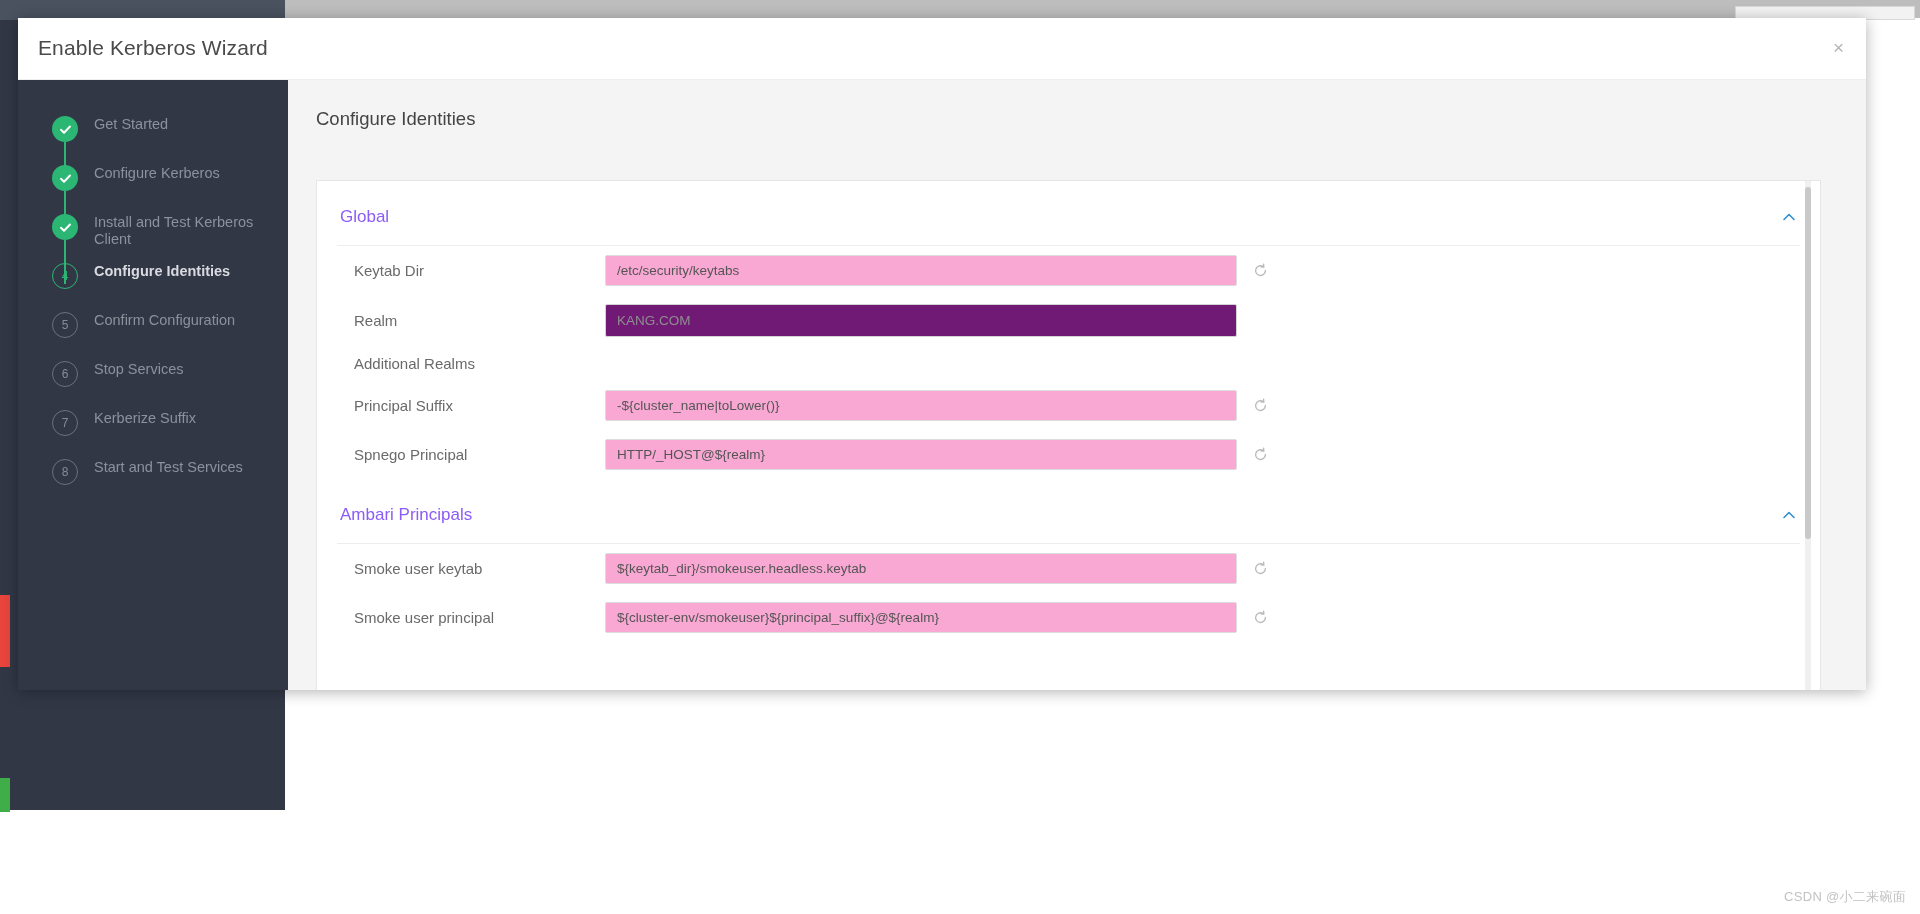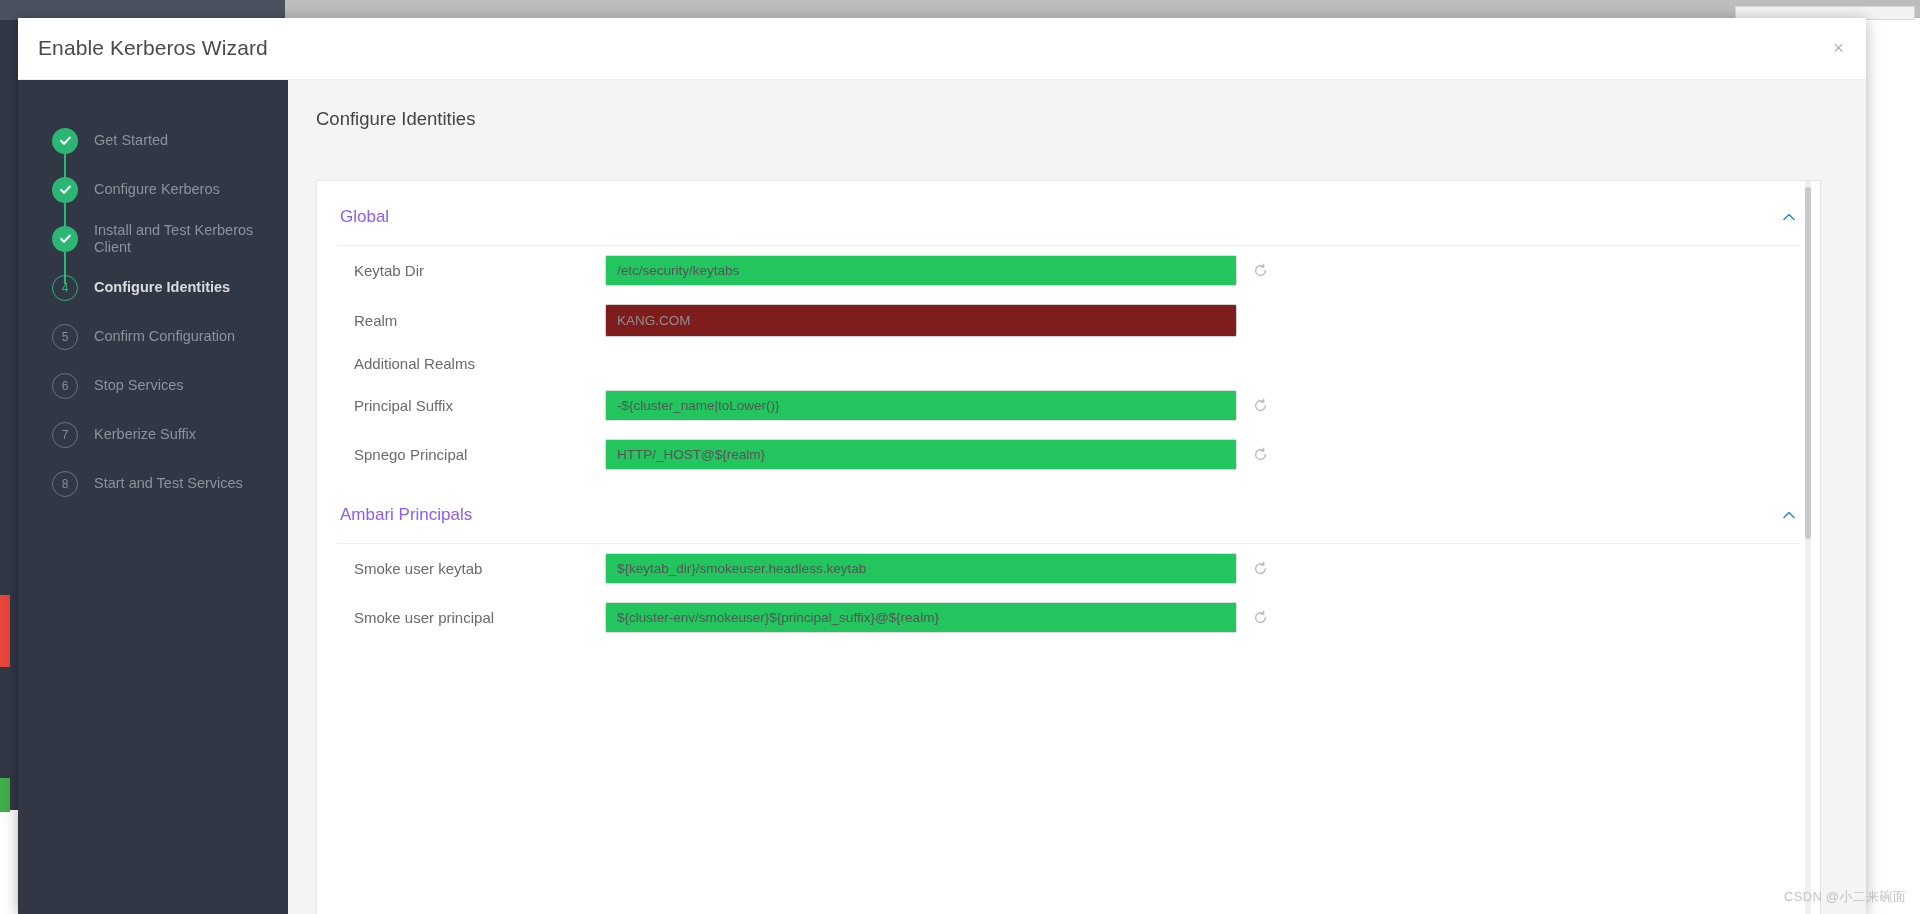--- a/index.html
+++ b/index.html
@@ -61,21 +61,21 @@
     width: 10px; height: 34px;
     background: #3fae49;
   }
 
   
   #modal {
     position: absolute;
     left: 18px;
     top: 18px;
     width: 1848px;
-    height: 896px;
+    height: 672px;
     background: #ffffff;
     box-shadow: 0 2px 14px rgba(0,0,0,0.30);
     overflow: hidden;
   }
 
   
   #modal-header {
     position: relative;
     height: 62px;
     background: #ffffff;
@@ -117,21 +117,20 @@
   #wizard-steps {
     width: 270px;
     background: #323746;
     position: relative;
     padding-top: 36px;
     flex: 0 0 270px;
   }
   .step {
     position: relative;
     display: flex;
-    align-items: center;
     min-height: 49px;
     padding-left: 34px;
     cursor: default;
   }
   .step-marker {
     position: relative;
     flex: 0 0 26px;
     width: 26px;
     height: 26px;
     border-radius: 50%;
@@ -271,27 +270,27 @@
     color: #6a6a6a;
   }
   .form-input {
     width: 632px;
     height: 31px;
     padding: 0 11px;
     font-size: 13.5px;
     color: #555555;
     border: 1px solid #dcdcdc;
     border-radius: 2px;
-    background: #22c55e;
+    background: #f9a8d4;
     font-family: "Liberation Sans", sans-serif;
     outline: none;
   }
   .form-input::placeholder { color: #b0b0b0; }
   .form-input.disabled {
-    background: #7f1d1d;
+    background: #701a75;
     border-color: #d3d3d3;
     color: #8e8e8e;
     height: 33px;
   }
   .revert-btn {
     margin-left: 16px;
     width: 15px;
     height: 15px;
     background: none;
     border: none;

